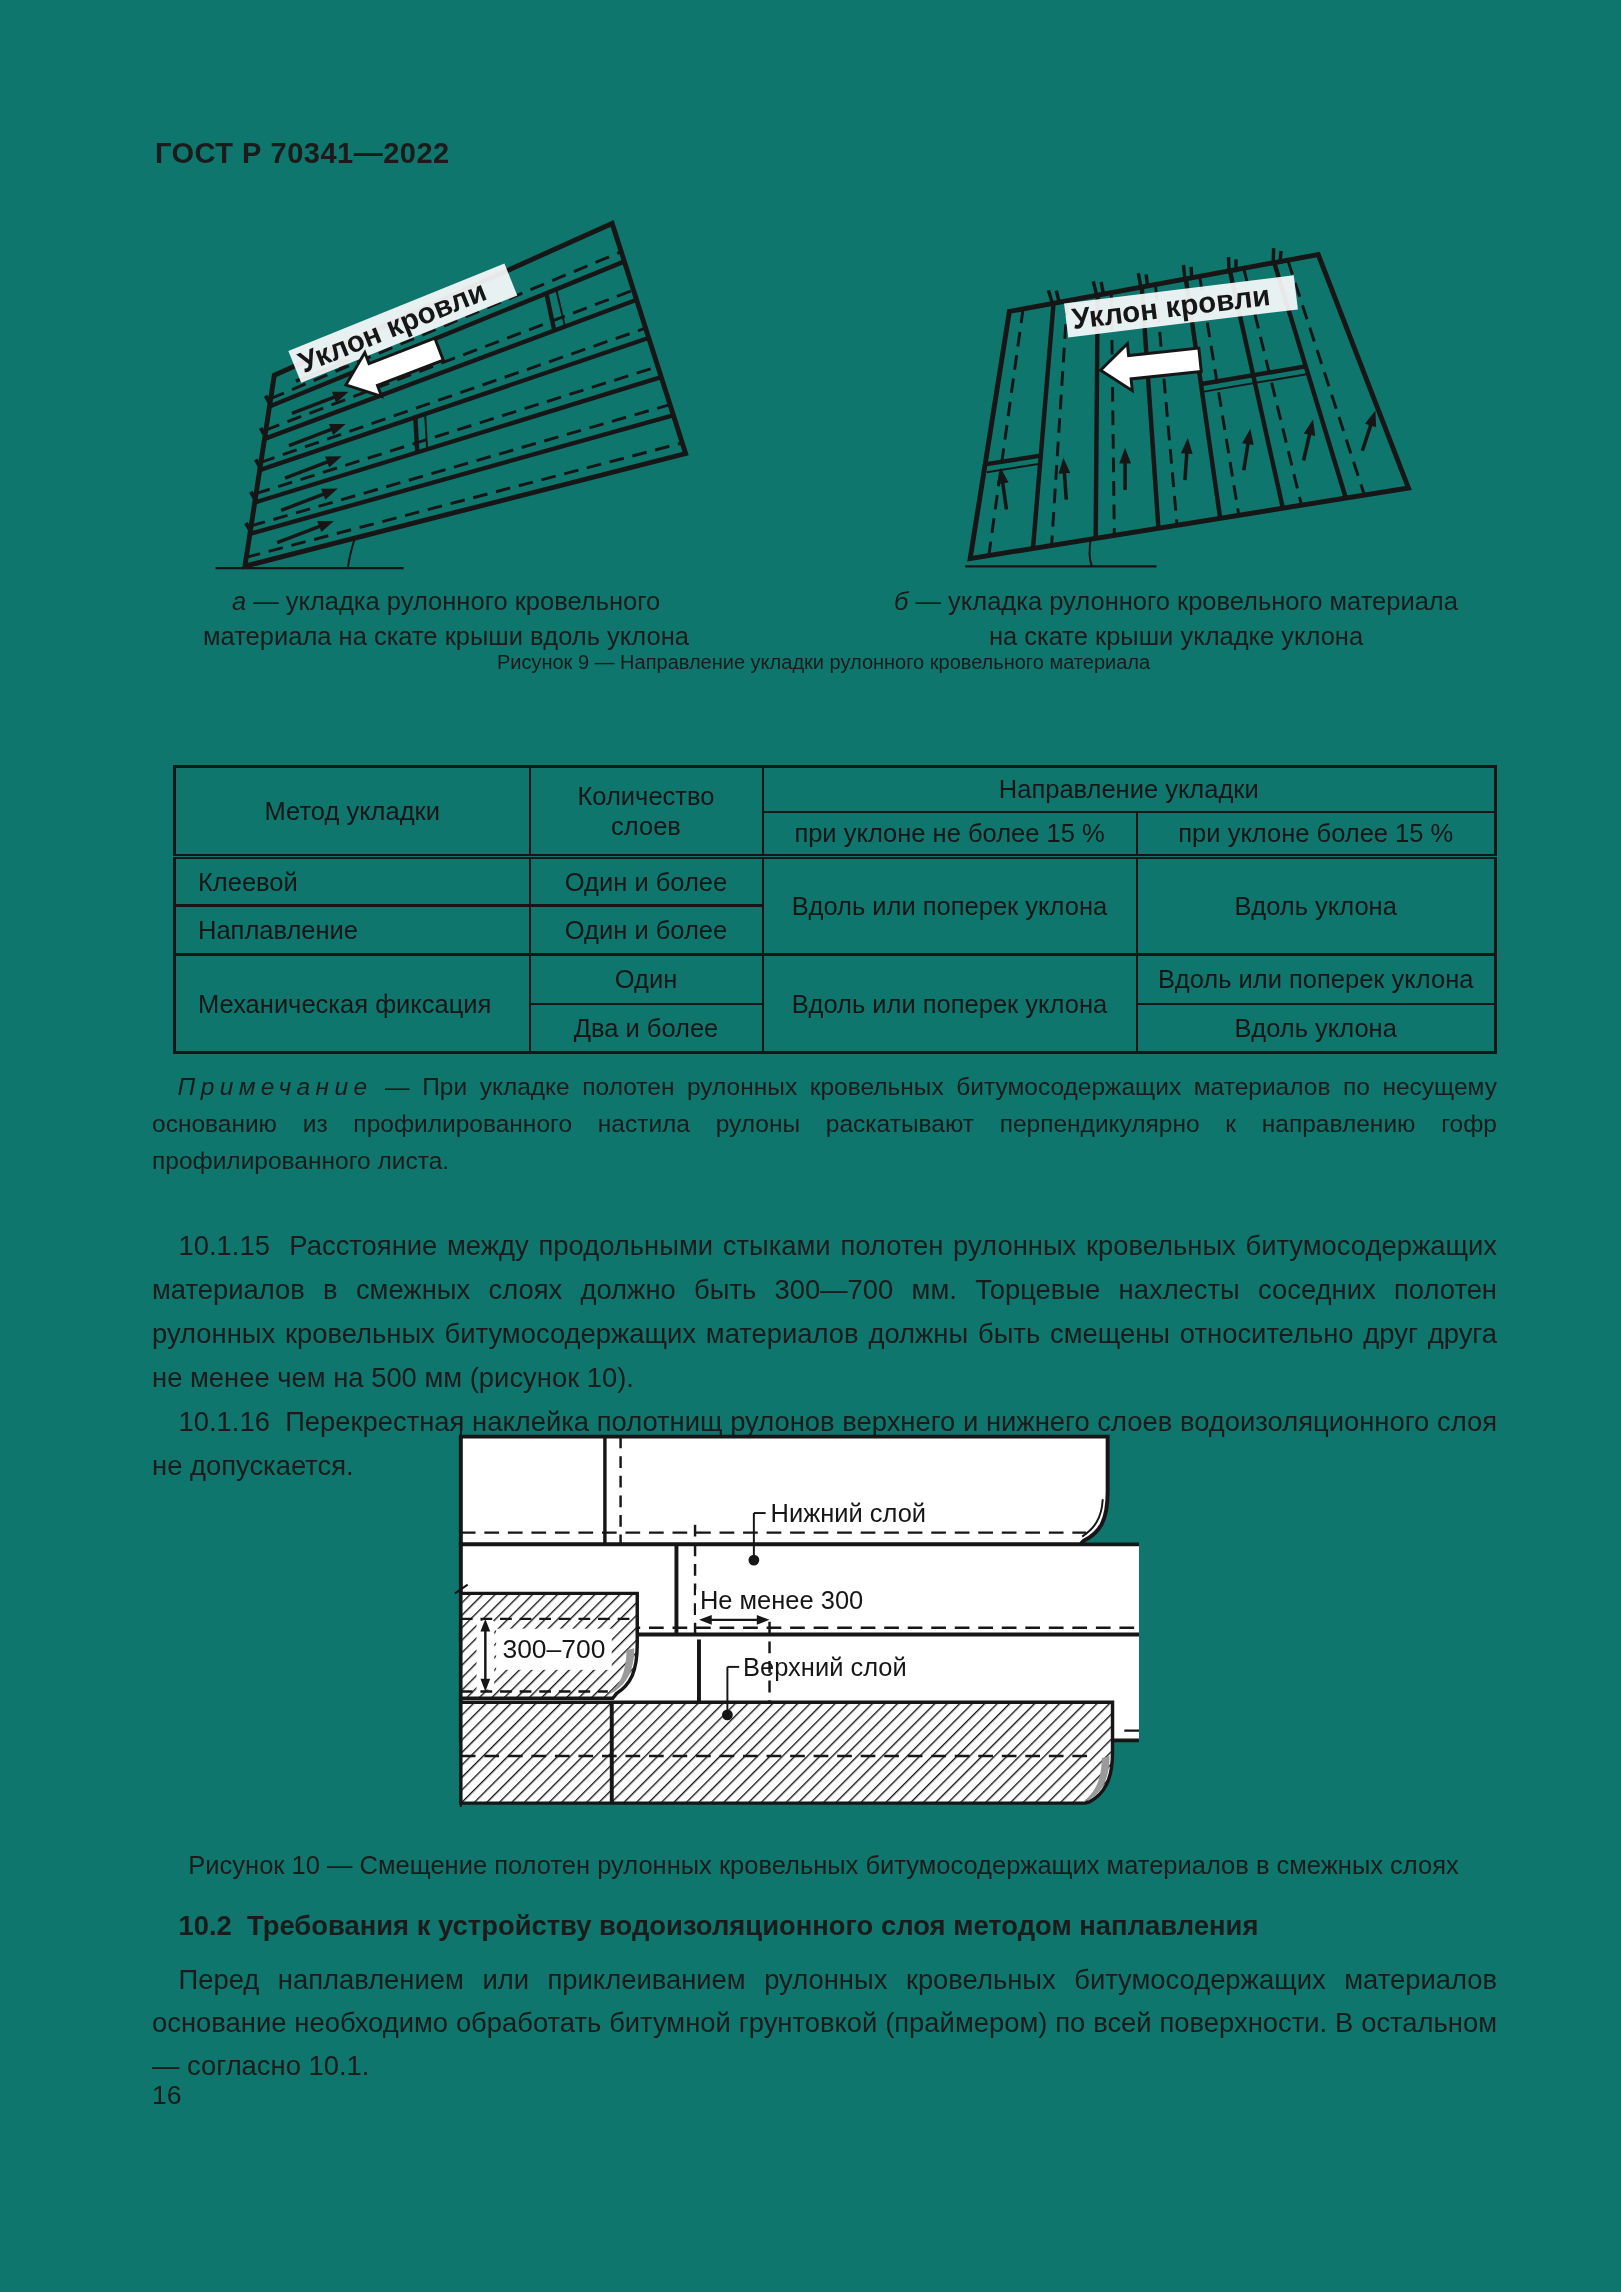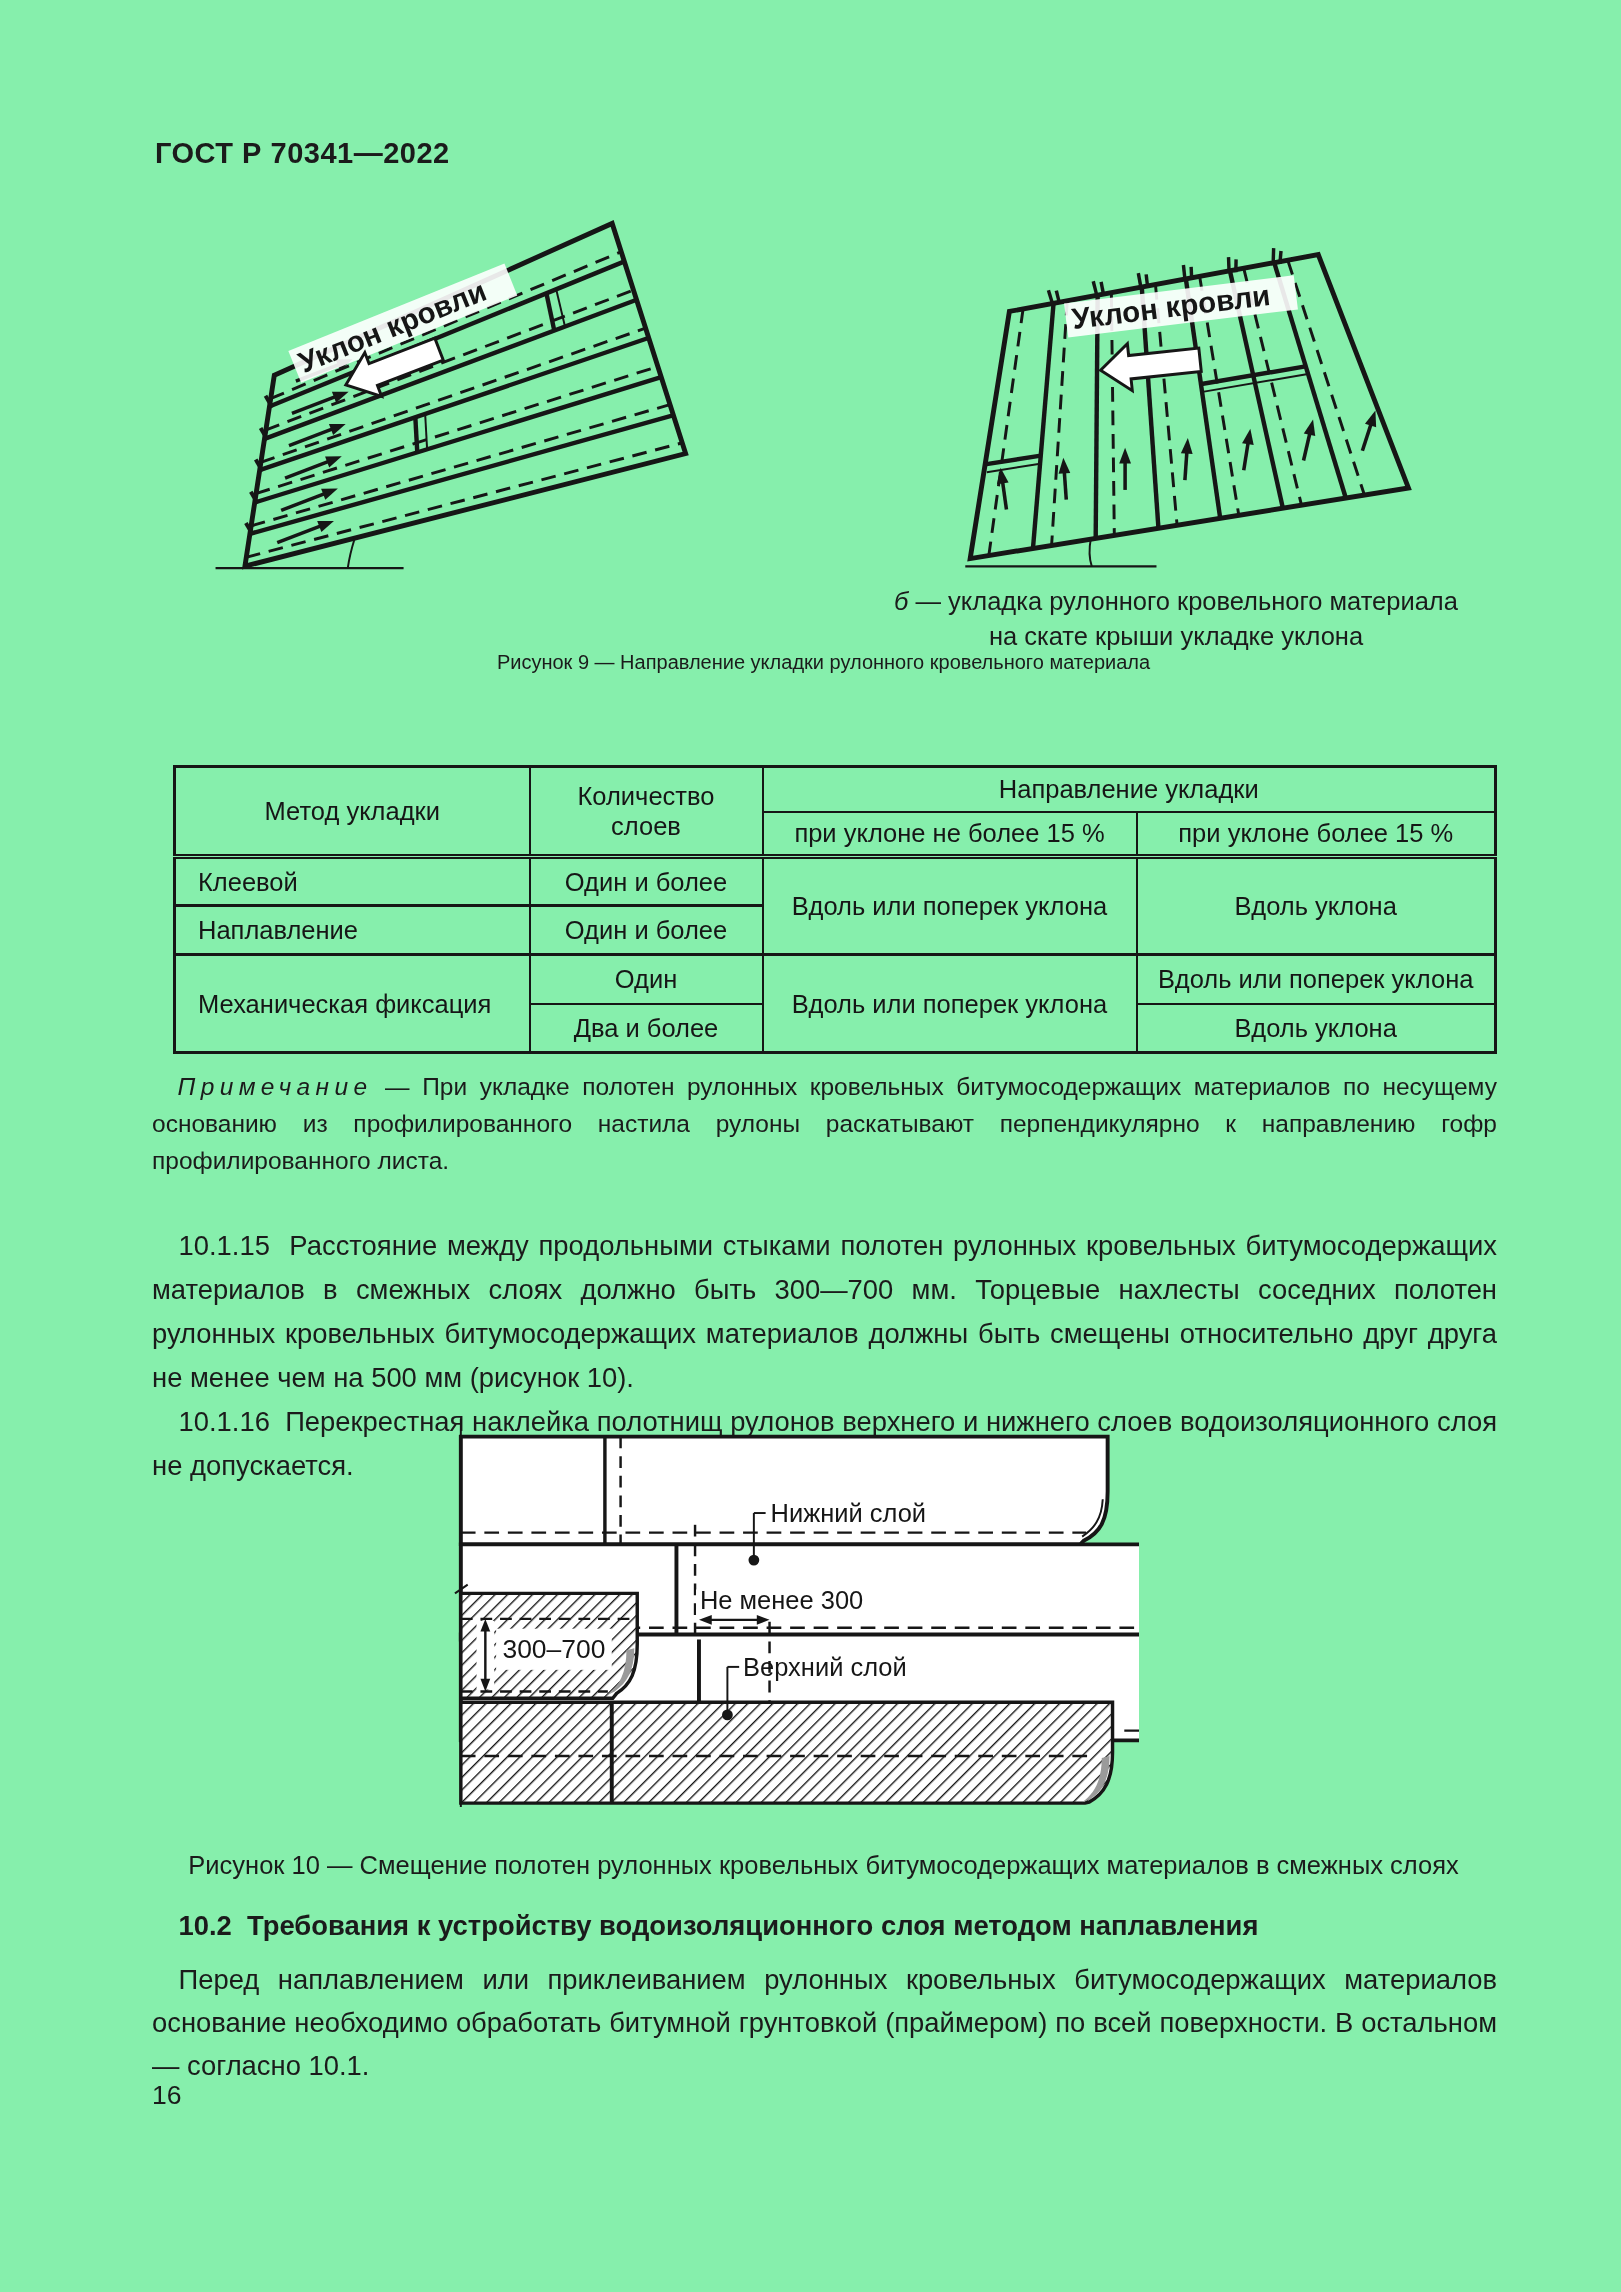--- a/index.html
+++ b/index.html
@@ -1,16 +1,16 @@
 <!DOCTYPE html>
 <html><head>
 <meta charset="utf-8">
 <style>
   html,body{margin:0;padding:0;background:#e8e8e8;}
-  .page{position:relative;width:1621px;height:2293px;background:#86efac;margin:0 auto;
+  .page{position:relative;width:1621px;height:2293px;background:#0f766e;margin:0 auto;
         font-family:"Liberation Sans",sans-serif;color:#1b1b1b;overflow:hidden;}
   .abs{position:absolute;}
   .doc-header{left:155px;top:137px;font-size:29px;font-weight:bold;letter-spacing:0.5px;}
   .cap{font-size:25.5px;line-height:35px;text-align:center;}
   .cap-a{left:201px;top:584px;width:490px;}
   .cap-b{left:887px;top:584px;width:578px;}
   .fig-letter{font-style:italic;}
   .fig9-cap{left:152px;top:651px;width:1343px;font-size:20px;text-align:center;}
   .tbl-title{left:152px;top:725px;width:1353px;font-size:25.5px;}
   .sp1{letter-spacing:.30em;}
@@ -207,20 +207,24 @@
     </g>
     <g transform="translate(150,148) rotate(-7)">
       <rect x="-6" y="-27" width="236" height="35" fill="#ffffff" opacity="0.9"></rect>
       <text x="0" y="0" font-size="30" font-weight="bold">Уклон кровли</text>
     </g>
     <g transform="translate(178,190) rotate(-6)">
       <polygon points="0,0 30,-24 30,-12 102,-12 102,12 30,12 30,24" fill="#ffffff" stroke="#161616" stroke-width="3"></polygon>
     </g>
   </svg>
 
+  <div class="abs cap cap-a">
+    <span class="fig-letter">а</span>
+    <span>— укладка рулонного кровельного материала на скате крыши вдоль уклона</span>
+  </div>
   <div class="abs cap cap-b">
     <span class="fig-letter">б</span>
     <span>— укладка рулонного кровельного материала на скате крыши укладке уклона</span>
   </div>
 
   <div class="abs fig9-cap">Рисунок 9 — Направление укладки рулонного кровельного материала</div>
 
 
   <table class="t3">
     <colgroup>

